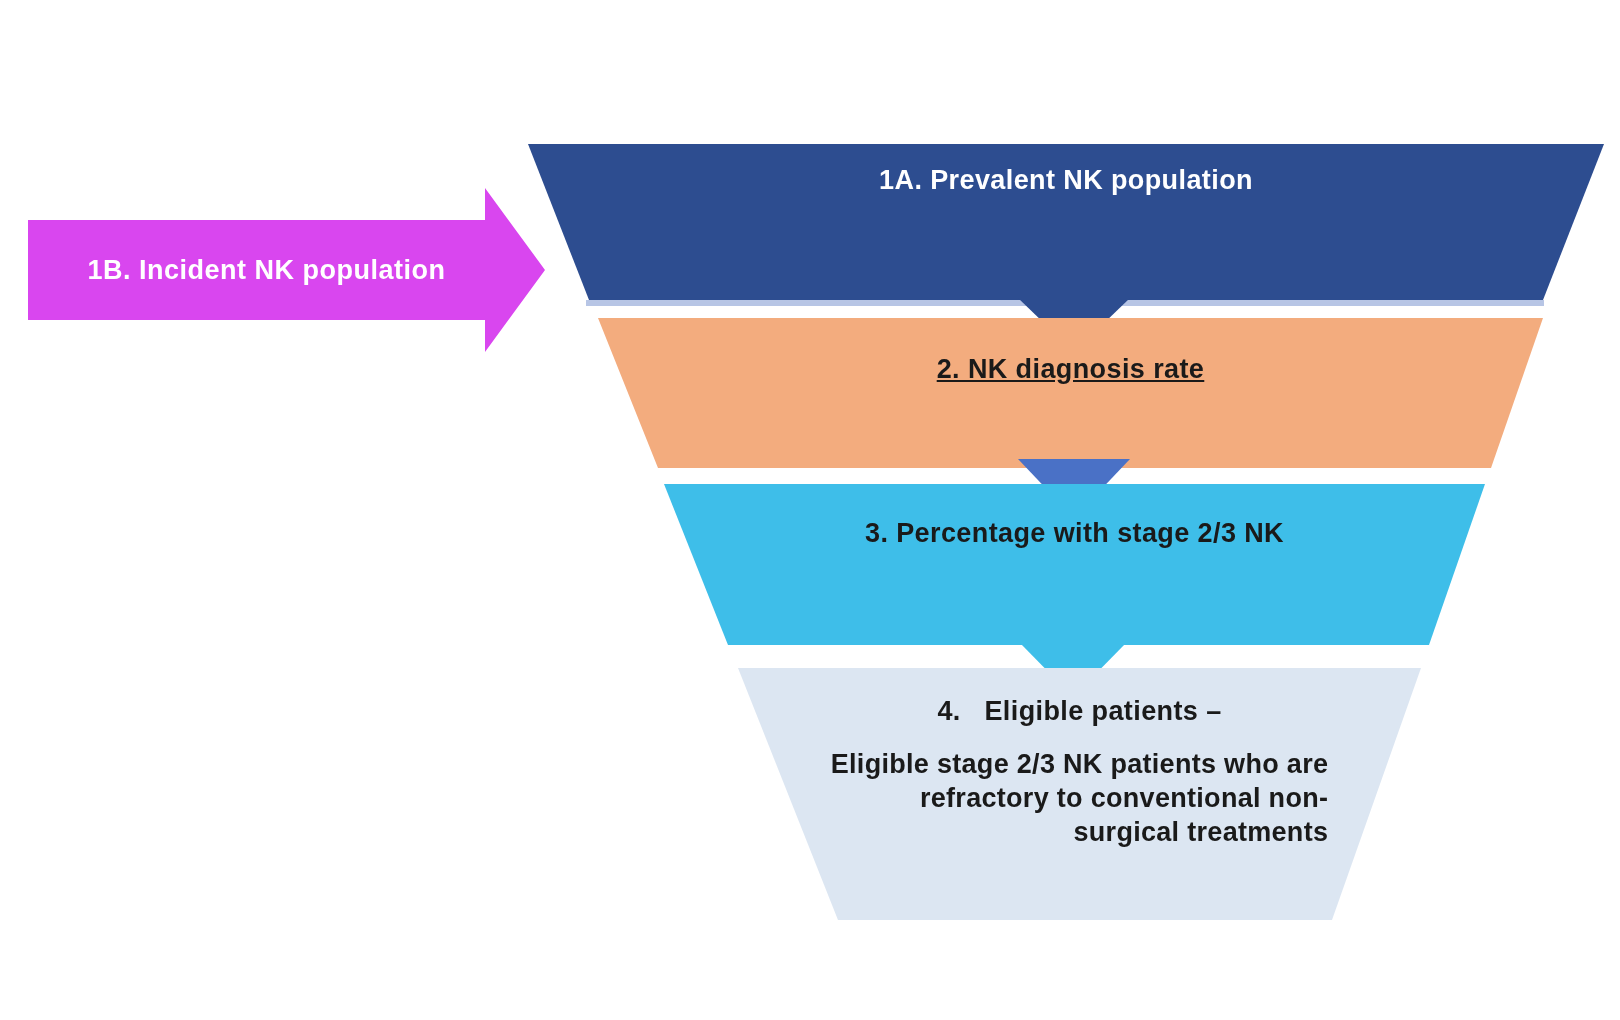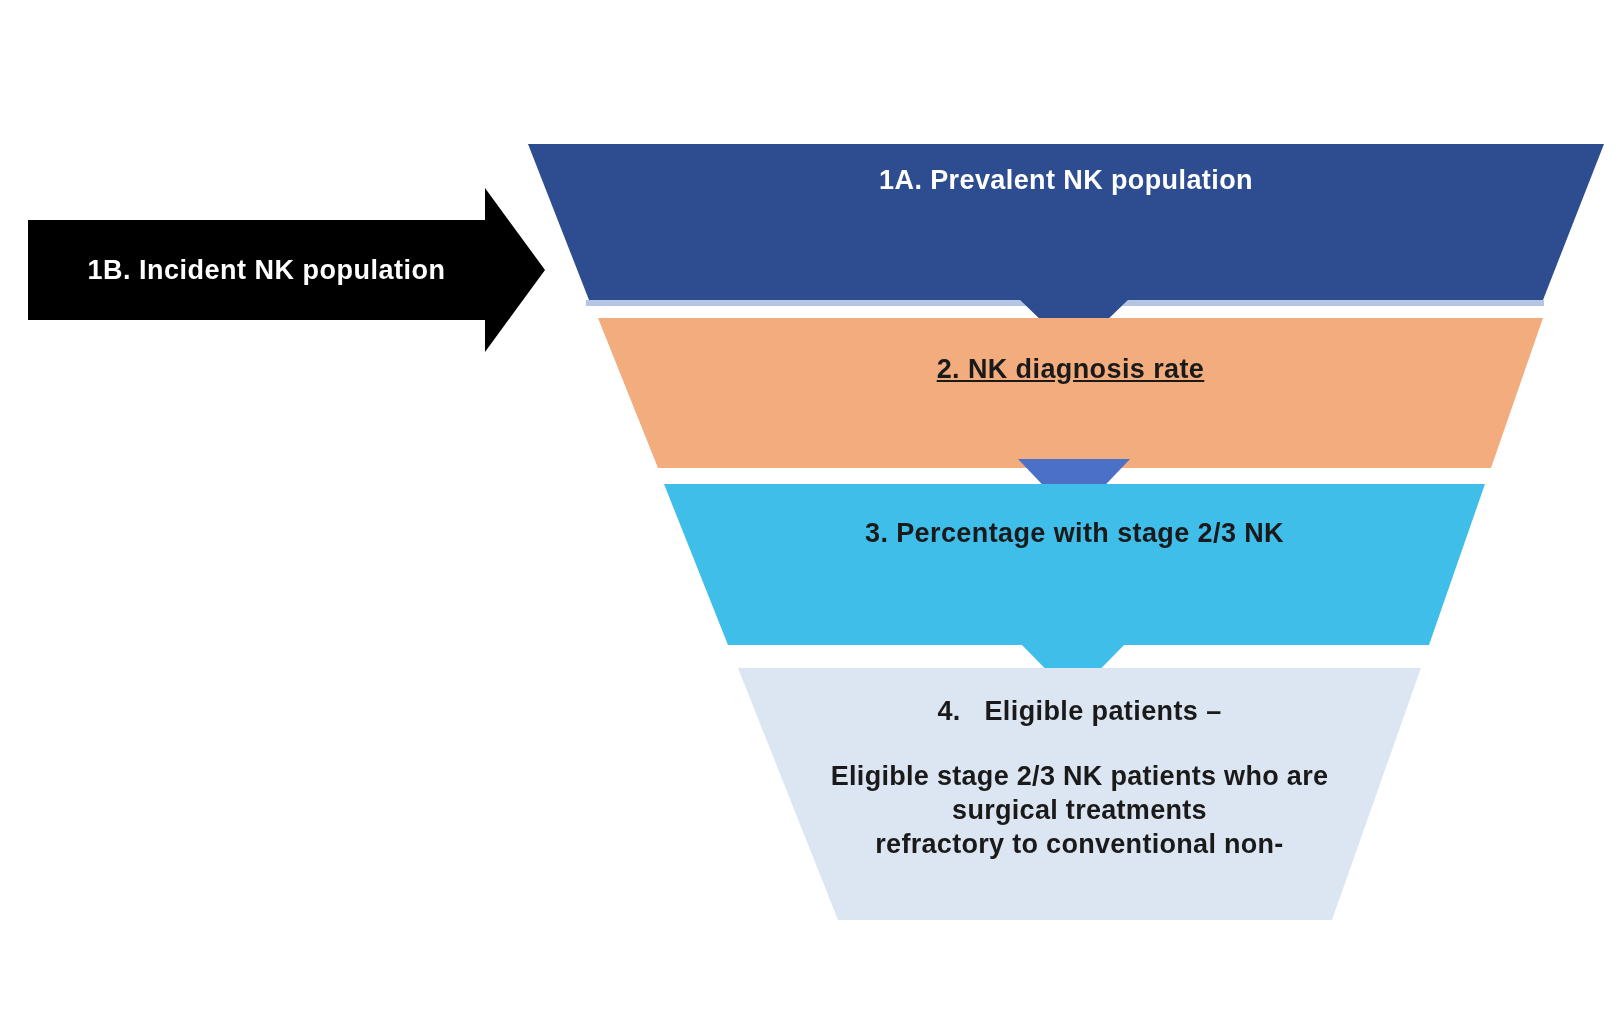--- a/index.html
+++ b/index.html
@@ -14,21 +14,21 @@
     background: #ffffff;
     overflow: hidden;
     font-family: "Liberation Sans", sans-serif;
     font-weight: bold;
   }
   .abs { position: absolute; }
 
   
   .side-arrow {
     left: 28px; top: 188px; width: 517px; height: 164px;
-    background: #000000;
+    background: #d946ef;
     clip-path: polygon(0 32px, 457px 32px, 457px 0, 517px 82px, 457px 164px, 457px 132px, 0 132px);
     display: flex; align-items: center; justify-content: center;
     box-sizing: border-box; padding-right: 40px;
   }
   .side-arrow .label {
     color: #ffffff; font-size: 27px; letter-spacing: 0.5px;
   }
 
   
   .shadow-line {
@@ -68,22 +68,22 @@
   .seg3 .label { color: #1A1A1A; }
 
   .seg4 {
     left: 738px; top: 668px; width: 683px; height: 252px;
     background: #DCE6F2;
     clip-path: polygon(0 0, 683px 0, 594px 252px, 100px 252px);
     padding-top: 28px;
   }
   .seg4 .heading { color: #1A1A1A; font-size: 27px; letter-spacing: 0.4px; }
   .seg4 .para {
-    margin-top: 32px; color: #1A1A1A; font-size: 27px;
-    line-height: 34px; letter-spacing: 0.3px;
+    margin-top: 20px; color: #1A1A1A; font-size: 27px;
+    line-height: 34px; letter-spacing: 0.3px; text-align: right;
   }
 
   
   .chev { pointer-events: none; }
   .chev1 {
     left: 1018px; top: 298px; width: 112px; height: 54px;
     background: #2D4D90;
     clip-path: polygon(0 0, 112px 0, 56px 54px);
   }
   .chev2 {
@@ -120,18 +120,18 @@
 
   <div class="abs seg seg3">
     <span class="label">3. Percentage with stage 2/3 NK</span>
   </div>
   <div class="abs chev chev3"></div>
 
   <div class="abs seg seg4">
     <div class="heading">4.&nbsp;&nbsp; Eligible patients –</div>
     <div class="para">
       <div>Eligible stage 2/3 NK patients who are</div>
+      <div>refractory to conventional non-</div>
       <div>surgical treatments</div>
-      <div>refractory to conventional non-</div>
     </div>
   </div>
 
 </div>
 
 </body></html>

